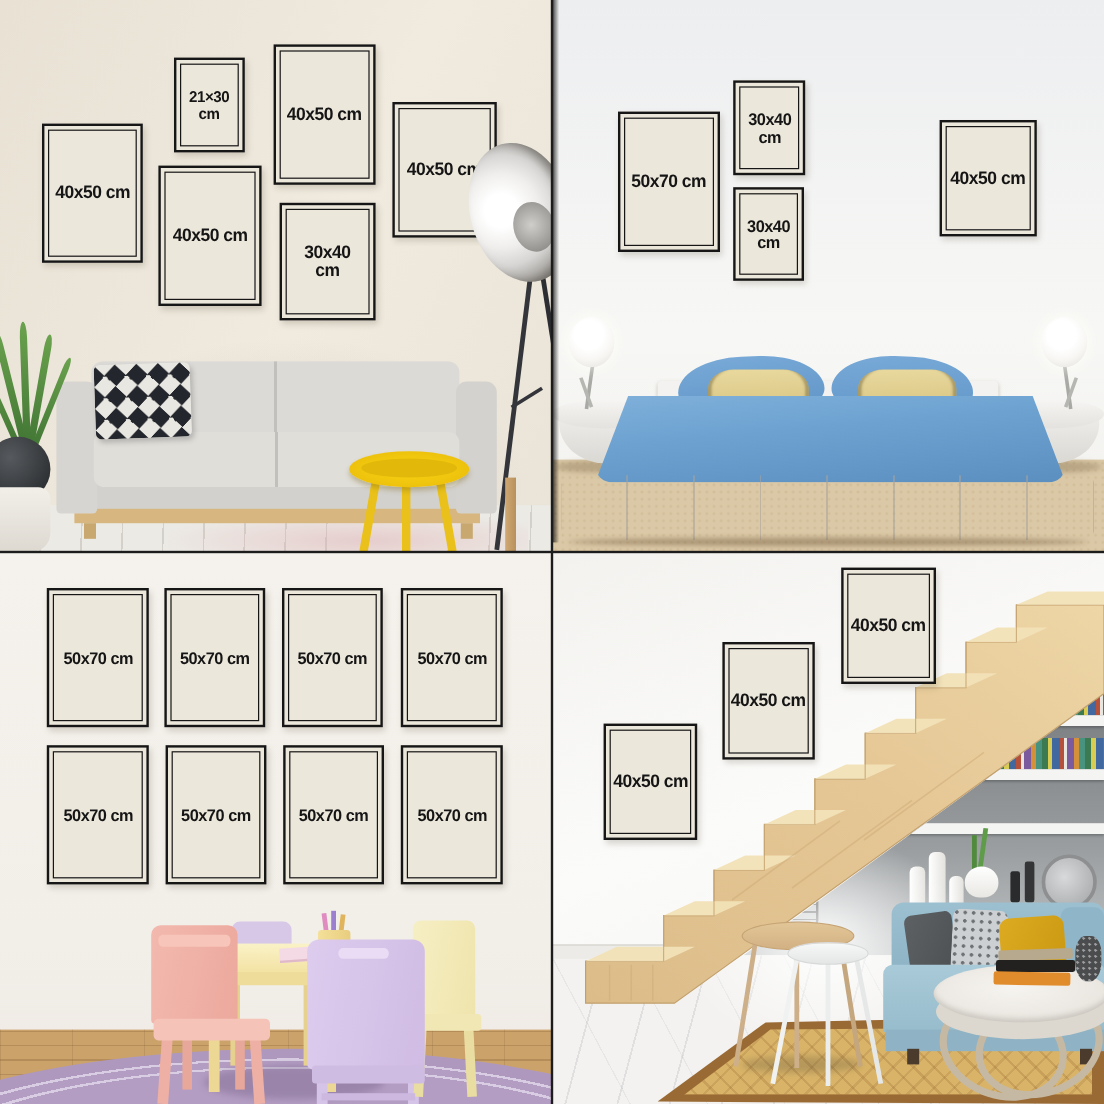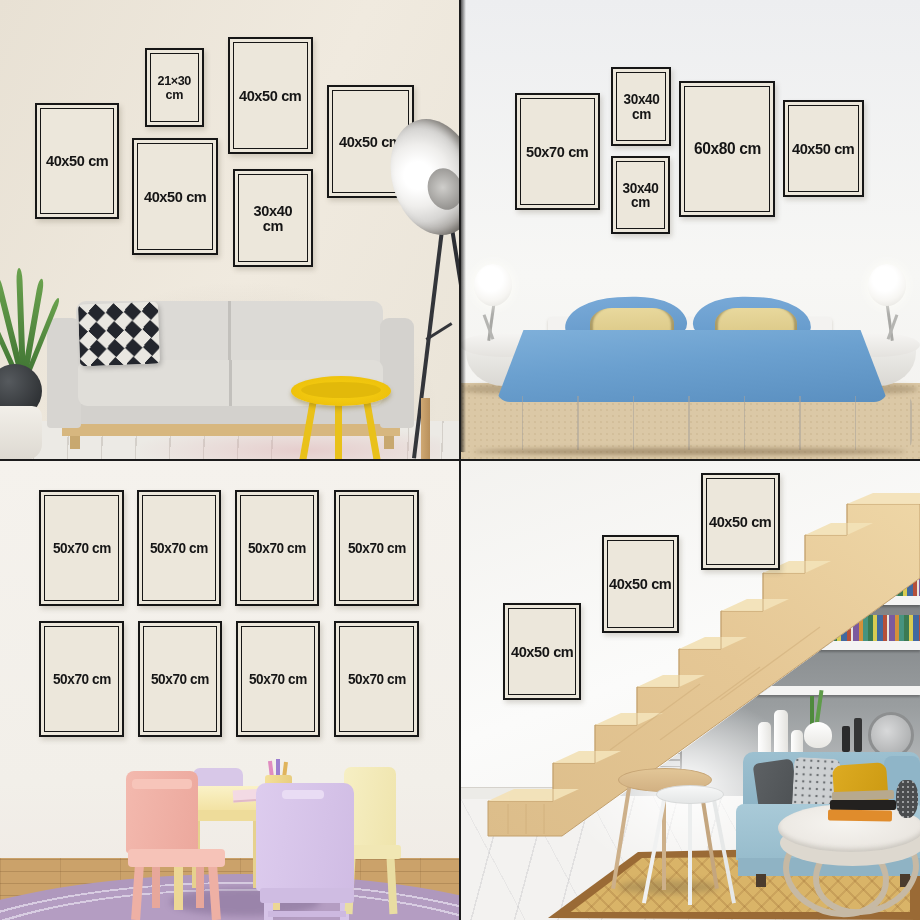--- a/index.html
+++ b/index.html
@@ -161,25 +161,20 @@
     <div class="fr" style="left:151px;top:67px;width:60px;height:79px">
         <div class="fi">
           <span class="lab s14">30x40
 cm</span>
         </div>
       </div>
     <div class="fr" style="left:151px;top:156px;width:59px;height:78px">
         <div class="fi">
           <span class="lab s14">30x40
 cm</span>
-        </div>
-      </div>
-    <div class="fr" style="left:219px;top:81px;width:96px;height:136px">
-        <div class="fi">
-          <span class="lab s16">60x80 cm</span>
         </div>
       </div>
     <div class="fr" style="left:323px;top:100px;width:81px;height:97px">
         <div class="fi">
           <span class="lab">40x50 cm</span>
         </div>
       </div>
 
     <div class="abs" style="left:2px;top:384px;width:84px;height:10px;border-radius:50%;background:rgba(120,100,70,.35);filter:blur(2px);z-index:10"></div>
     <div class="abs" style="left:6px;top:344px;width:76px;height:42px;background:linear-gradient(#efeeeb,#dad8d3);border-radius:0 0 60% 60%/0 0 95% 95%;z-index:11"></div>

